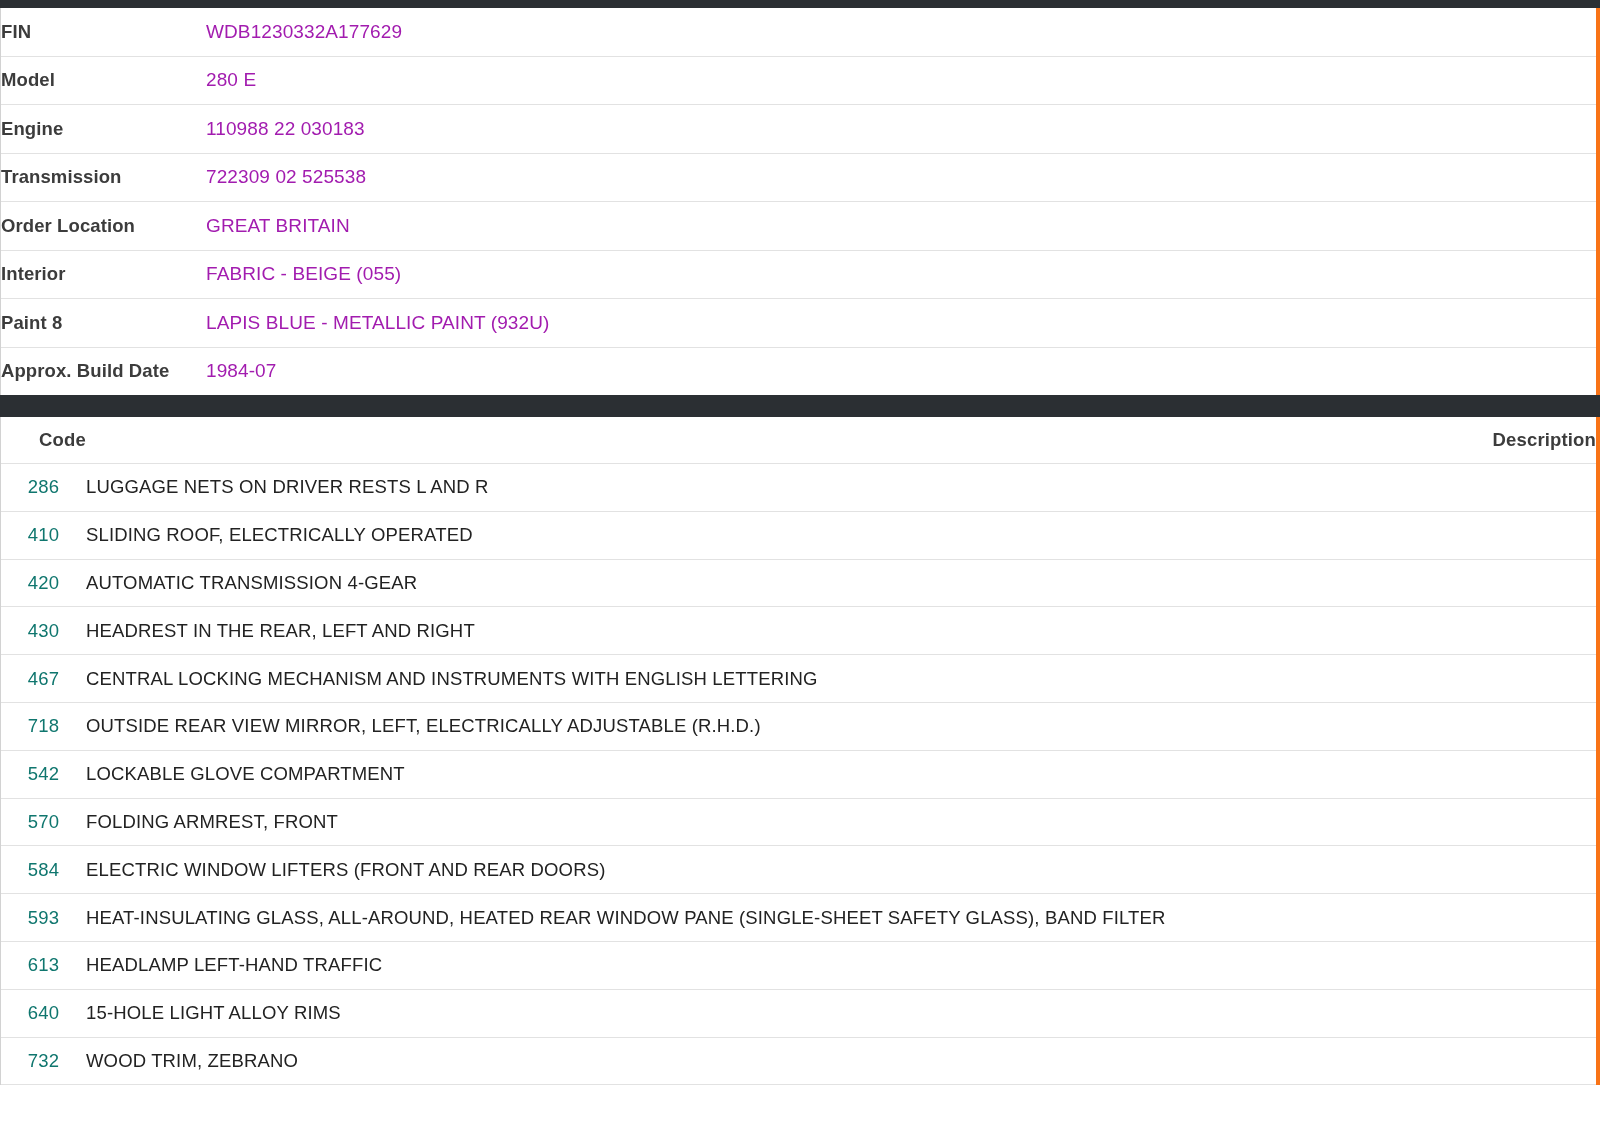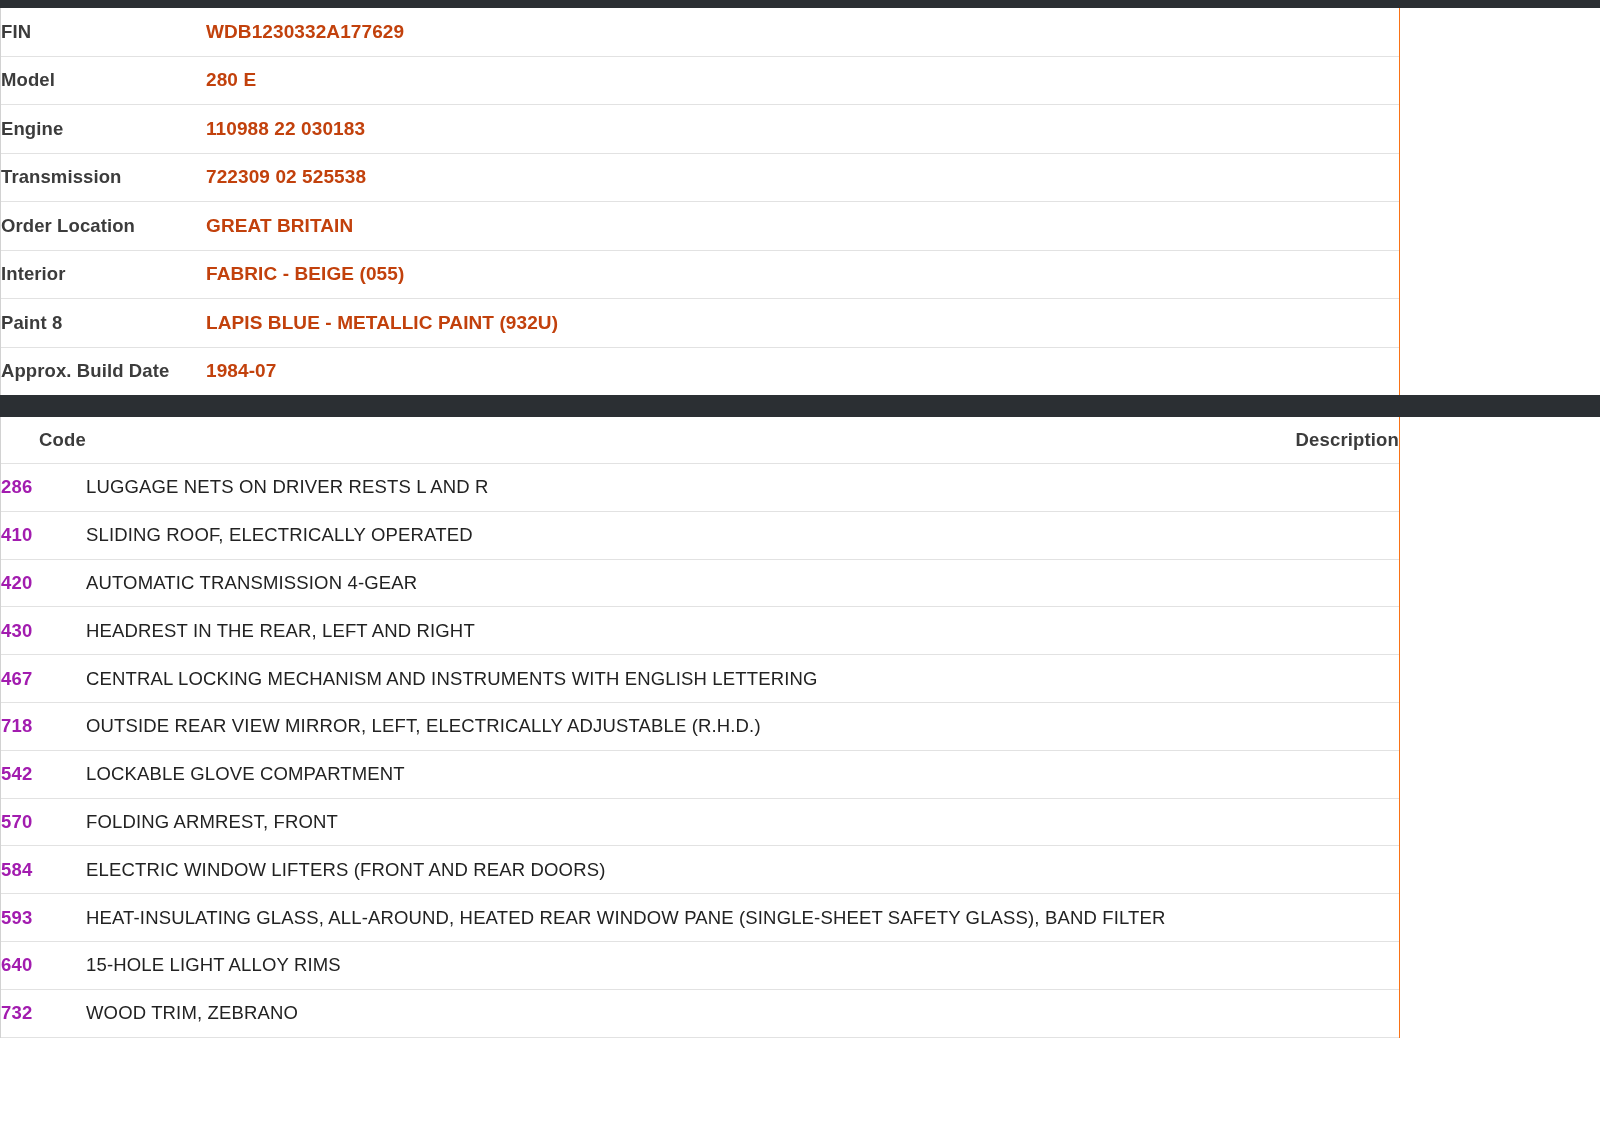--- a/index.html
+++ b/index.html
@@ -23,23 +23,23 @@
   
   .band {
     background: #2b2f33;
     width: 100%;
   }
   .band-top { height: 8px; }
   .band-mid { height: 22px; }
 
   .sheet {
     border-left: 1px solid #d2d2d2;
-    border-right: 1px solid #f97316;
+    border-right: 4px solid #f97316;
     box-sizing: border-box;
-    width: 1400px;
+    width: 1600px;
     background: #ffffff;
   }
 
   table {
     border-collapse: collapse;
     width: 100%;
     table-layout: fixed;
   }
 
   
@@ -55,22 +55,22 @@
     width: 205px;
     padding-left: 22px;
     font-size: 18.5px;
     font-weight: bold;
     color: #3c3c3c;
     letter-spacing: 0.1px;
   }
   .info-value {
     padding-left: 22px;
     font-size: 19px;
-    font-weight: bold;
-    color: #c2410c;
+    font-weight: normal;
+    color: #a21caf;
     letter-spacing: 0.1px;
   }
 
   
   .codes-table th {
     text-align: right;
     border-bottom: 1px solid #e2e2e2;
     height: 46px;
     font-size: 18.5px;
     font-weight: bold;
@@ -93,22 +93,23 @@
     letter-spacing: 0.2px;
   }
   .col-desc {
     padding-left: 22px;
     font-size: 18.5px;
     font-weight: normal;
     color: #222222;
     letter-spacing: 0.15px;
   }
   .codes-table tbody td.col-code {
-    font-weight: bold;
-    color: #a21caf;
+    font-weight: normal;
+    color: #0f766e;
+    text-align: center;
   }
 </style>
 </head>
 <body>
 
 <div class="page">
 
   <div class="band band-top"></div>
 
   <div class="sheet">
@@ -195,20 +196,24 @@
         </tr>
         <tr>
           <td class="col-code">584</td>
           <td class="col-desc">ELECTRIC WINDOW LIFTERS (FRONT AND REAR DOORS)</td>
         </tr>
         <tr>
           <td class="col-code">593</td>
           <td class="col-desc">HEAT-INSULATING GLASS, ALL-AROUND, HEATED REAR WINDOW PANE (SINGLE-SHEET SAFETY GLASS), BAND FILTER</td>
         </tr>
         <tr>
+          <td class="col-code">613</td>
+          <td class="col-desc">HEADLAMP LEFT-HAND TRAFFIC</td>
+        </tr>
+        <tr>
           <td class="col-code">640</td>
           <td class="col-desc">15-HOLE LIGHT ALLOY RIMS</td>
         </tr>
         <tr>
           <td class="col-code">732</td>
           <td class="col-desc">WOOD TRIM, ZEBRANO</td>
         </tr>
       </tbody>
     </table>
   </div>

